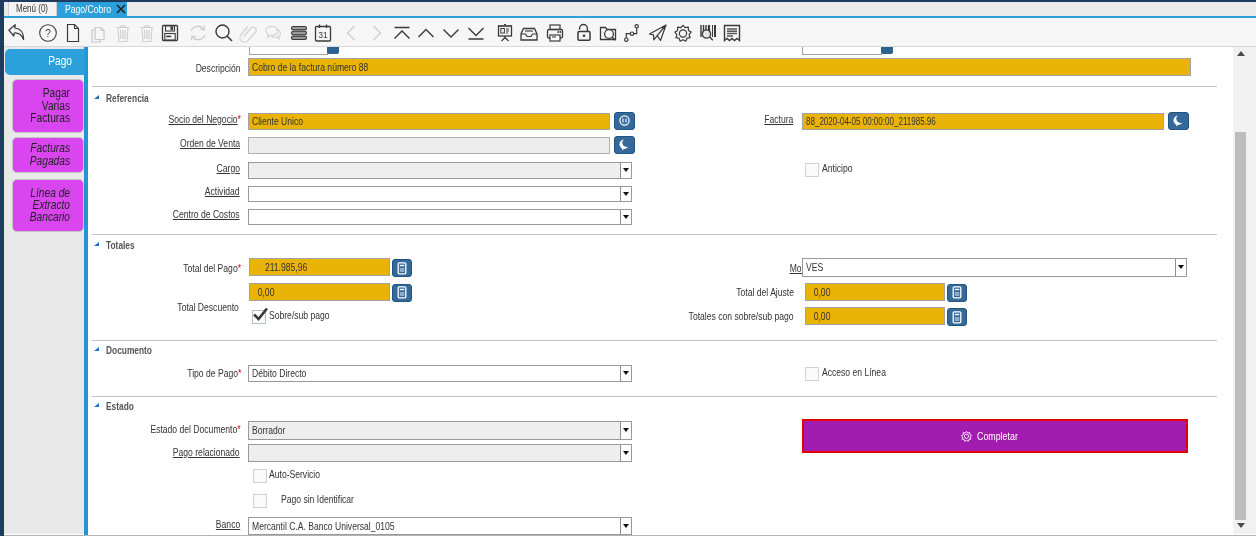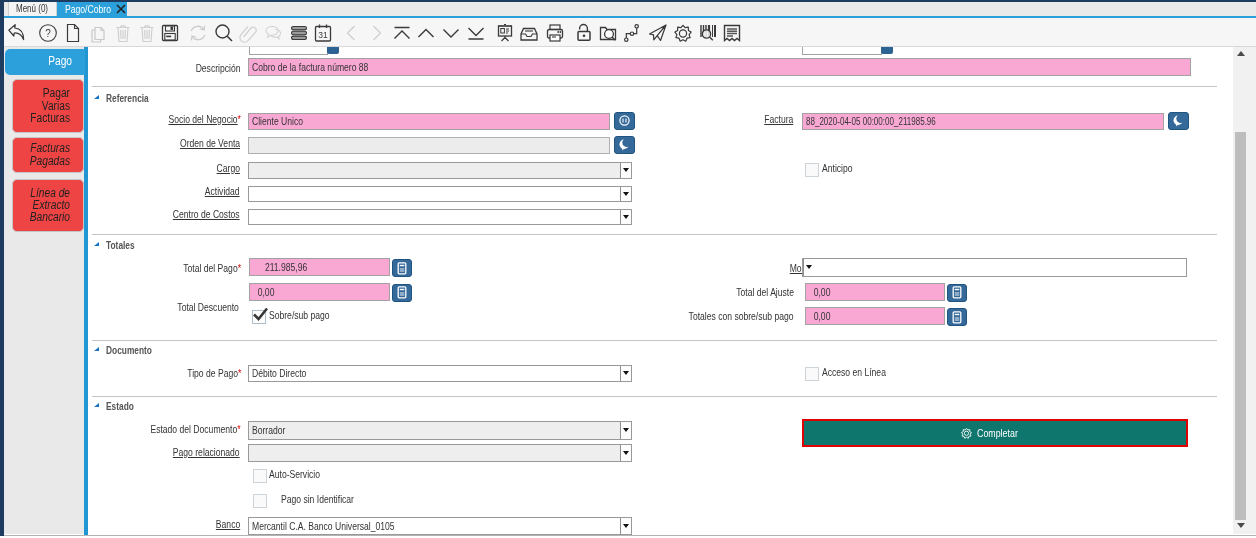--- a/index.html
+++ b/index.html
@@ -7,37 +7,37 @@
 .navy{left:0;top:0;width:4px;height:536px;background:#1d3c5f;z-index:60}
 .topline{left:0;top:0;width:1256px;height:2px;background:#1d3c5f;z-index:61}
 .tabstrip{left:4px;top:2px;width:1252px;height:14px;background:#eaeaea}
 .menutab{left:8px;top:2px;width:49px;height:14px;background:#f4f4f4;border-left:1px solid #cfcfcf;border-right:1px solid #cfcfcf;font-size:10px;color:#333;text-align:center;line-height:14px}
 .bluetab{left:57px;top:2px;width:70px;height:14px;background:#2ba0da;color:#fff;font-size:10.5px;line-height:14px;padding-left:8px}
 .closex{left:114px;top:2px;width:14px;height:14px;z-index:5}
 .blueline{left:0;top:16px;width:1256px;height:2px;background:#2ba0da}
 .toolbar{left:4px;top:18px;width:1252px;height:29px;background:#f6f6f6;border-bottom:1px solid #d8d8d8}
 .ic{position:absolute;top:22px;width:22px;height:22px}
 .sidebar{left:4px;top:47px;width:80px;height:487px;background:#e9e9e9}
-.stab{position:absolute;background:#ef4444;border:1px solid #c6c6c6;border-radius:5px;left:12px;width:72px;font-size:12px;color:#222;text-align:right;padding-right:13px;display:flex;flex-direction:column;justify-content:center;line-height:12.4px;z-index:2}
+.stab{position:absolute;background:#d946ef;border:1px solid #c6c6c6;border-radius:5px;left:12px;width:72px;font-size:12px;color:#222;text-align:right;padding-right:13px;display:flex;flex-direction:column;justify-content:center;line-height:12.4px;z-index:2}
 .stab.it{font-style:italic}
 .st{display:inline-block;transform:scaleX(0.85);transform-origin:100% 50%}
 .stab.active{left:5px;width:80px;background:#2ba0da;border:none;color:#fff;border-radius:5px 2px 2px 5px;z-index:3}
 .vblue{left:84px;top:47px;width:3.5px;height:487.5px;background:#2196d3}
 .botline{left:4px;top:534.5px;width:1252px;height:1.5px;background:#b3b3b3}
 .sbtrack{left:1233px;top:47px;width:23px;height:487px;background:#f1f1f1}
 .sbthumb{left:1234.5px;top:132px;width:11.5px;height:388px;background:#bdbdbd}
 .sbup{left:1236.5px;top:51px;width:0;height:0;border-left:4.5px solid transparent;border-right:4.5px solid transparent;border-bottom:5.5px solid #4a4a4a}
 .sbdn{left:1236.5px;top:523px;width:0;height:0;border-left:4.5px solid transparent;border-right:4.5px solid transparent;border-top:5.5px solid #4a4a4a}
 
 .lbl{position:absolute;font-size:11px;color:#333;text-align:right;white-space:nowrap}
 .lbl u{text-decoration:underline}
 .t{display:inline-block;transform:scaleX(0.78);transform-origin:0 50%;white-space:nowrap}
 .lbl .t,.num .t{transform-origin:100% 50%}
 .req{color:#e00000}
-.inp{position:absolute;border:1px solid #a2a2a2;background:#f9a8d4;font-size:11px;color:#333;padding:0 3px;display:flex;align-items:center;white-space:nowrap;overflow:hidden}
+.inp{position:absolute;border:1px solid #a2a2a2;background:#eab308;font-size:11px;color:#333;padding:0 3px;display:flex;align-items:center;white-space:nowrap;overflow:hidden}
 .inp.gray{background:#ececec;border-color:#b0b0b0}
 .inp.num{justify-content:flex-start}
 .combo{position:absolute;border:1px solid #999;background:#fff;font-size:11px;color:#333;display:flex;align-items:center;white-space:nowrap;overflow:hidden}
 .combo.gray{background:#eee}
 .combo .txt{flex:1;padding:0 3px;overflow:hidden}
 .cbtn{width:11px;align-self:stretch;border-left:1px solid #8f8f8f;background:#fdfdfd;display:flex;align-items:center;justify-content:center}
 .cbtn i{display:block;width:0;height:0;border-left:3.5px solid transparent;border-right:3.5px solid transparent;border-top:4.5px solid #111}
 .bbtn{position:absolute;background:#35699a;border:1px solid #1f5480;border-radius:3px;display:flex;align-items:center;justify-content:center}
 .cb{position:absolute;width:14px;height:14px;border:1px solid #aebfcb;background:#fdfdfd}
 .cb.light{border-color:#ccd4da;background:#fafafa}
@@ -364,20 +364,21 @@
         <rect x="4.8" y="7" width="4.5" height="4" fill="#ffffff" opacity="0.45"></rect>
       </svg>
     </div>
 <div class="cb" style="left:252px;top:310px"></div>
 <svg class="abs" style="left:251px;top:305px" width="20" height="20">
       <path d="M3 9.5 L7.5 14 L16 3.5" fill="none" stroke="#383838" stroke-width="2.6"></path>
     </svg>
 <div class="cblbl" style="left:269px;top:309px"><span class="t">Sobre/sub pago</span></div>
 <div class="lbl" style="left:677px;top:261.5px;width:147px"><span class="t"><u>Moneda</u><span class="req">*</span></span></div>
 <div class="combo" style="left:801.5px;top:258px;width:385px;height:18.5px">
+      <div class="txt"><span class="t">VES</span></div>
       <div class="cbtn">
         <i></i>
       </div>
     </div>
 <div class="lbl" style="left:645px;top:285.5px;width:149px"><span class="t">Total del Ajuste</span></div>
 <div class="inp num" style="left:805px;top:282.5px;width:140px;height:18px">
       <span class="t">0,00</span>
     </div>
 <div class="bbtn" style="left:947px;top:283.5px;width:19.5px;height:18px">
       <svg width="14" height="15" viewBox="0 0 14 15">
@@ -433,20 +434,20 @@
 <div class="cb light" style="left:252.5px;top:493.5px"></div>
 <div class="cblbl" style="left:281px;top:492.5px"><span class="t">Pago sin Identificar</span></div>
 <div class="lbl" style="left:90px;top:517.5px;width:150px"><span class="t"><u>Banco</u></span></div>
 <div class="combo" style="left:248px;top:516.5px;width:384px;height:18.5px">
       <div class="txt"><span class="t">Mercantil C.A. Banco Universal_0105</span></div>
       <div class="cbtn">
         <i></i>
       </div>
     </div>
 
-<div class="abs" style="left:802px;top:419px;width:386px;height:28px;border:2px solid #e00000;background:#0f766e;display:flex;align-items:center;justify-content:center">
+<div class="abs" style="left:802px;top:419px;width:386px;height:34px;border:2px solid #e00000;background:#a21caf;display:flex;align-items:center;justify-content:center">
 <svg width="13" height="13" viewBox="0 0 16 16" style="margin-right:4px">
         <path d="M8.0 1.7 L9.6 3.7 L12.0 3.2 L12.0 5.7 L14.2 6.9 L12.5 8.8 L13.5 11.1 L11.0 11.5 L10.2 13.9 L8.0 12.6 L5.8 13.9 L5.0 11.5 L2.5 11.2 L3.5 8.8 L1.8 6.9 L4.0 5.7 L4.0 3.2 L6.4 3.7 L8.0 1.7 Z" fill="none" stroke="#fff" stroke-width="1.1"></path>
         <circle cx="8" cy="7.7" r="2.6" fill="none" stroke="#fff" stroke-width="1.1"></circle>
       </svg>
 <span style="color:#fff;font-size:11.5px;display:inline-block;transform:scaleX(0.77);transform-origin:0 50%">Completar</span>
 </div>
 </div>
 
 </body></html>

